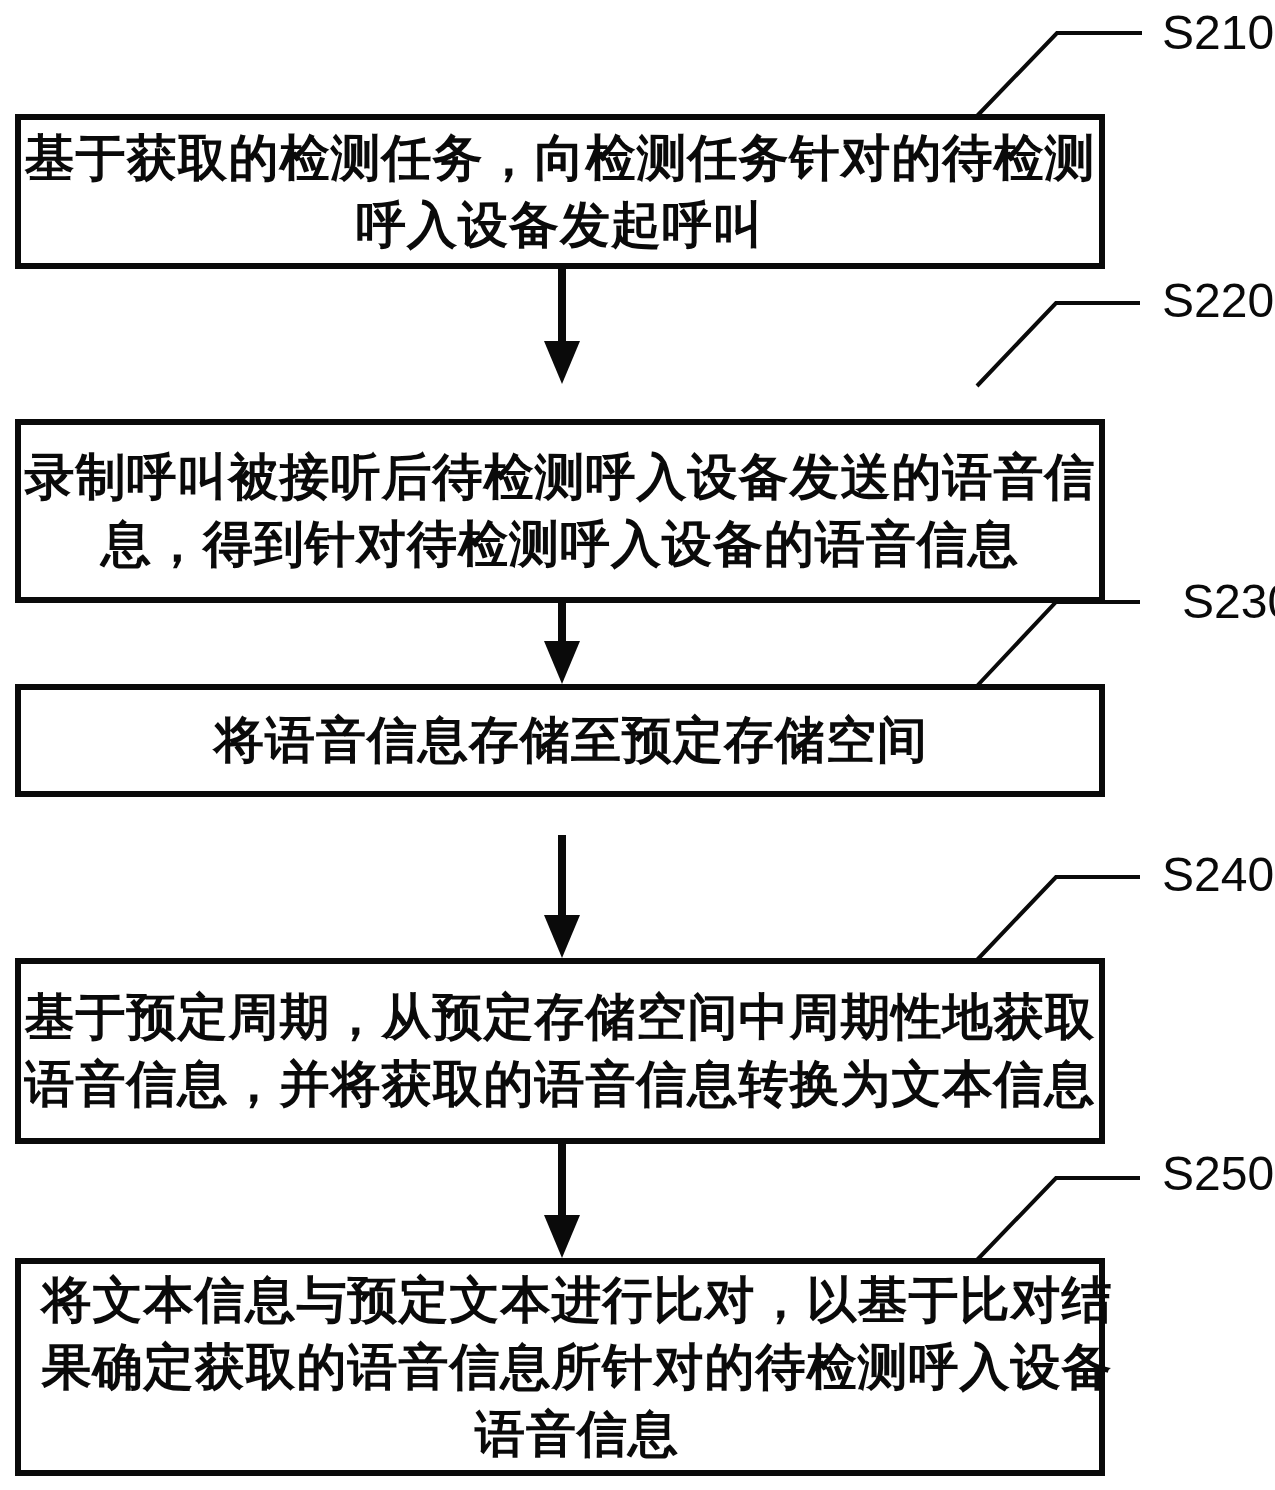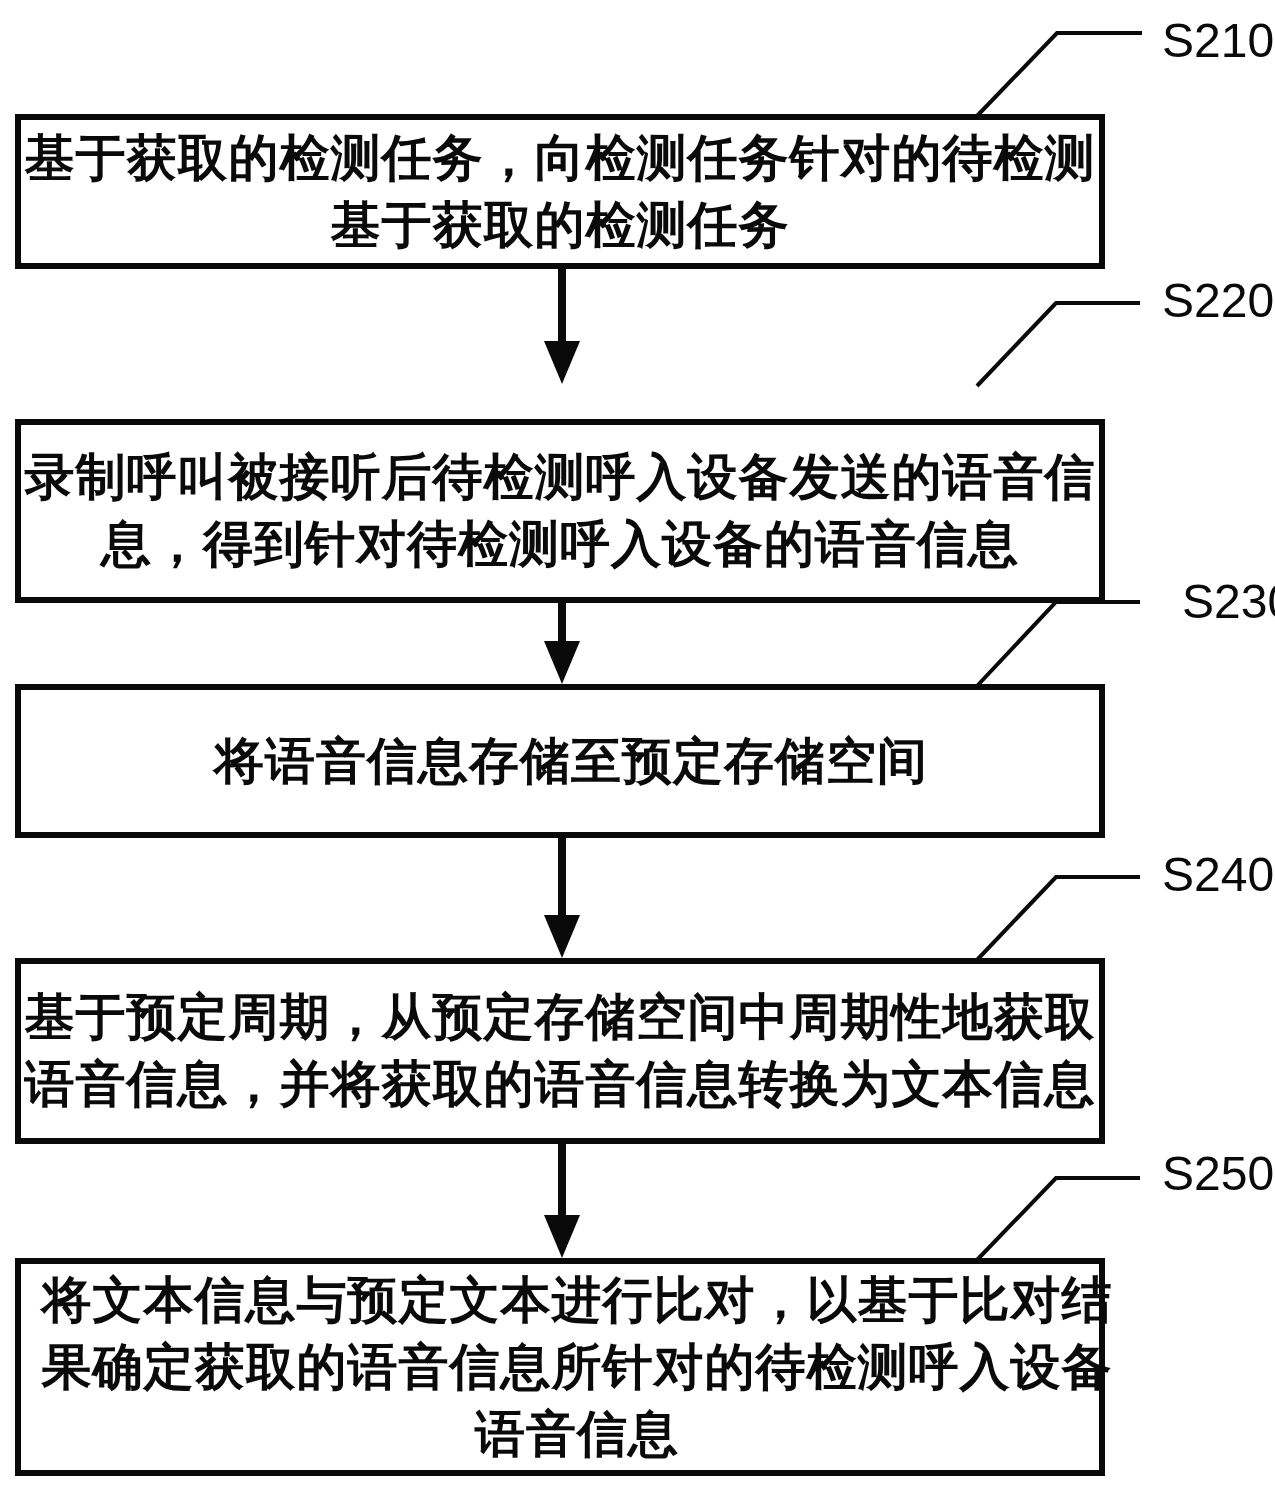--- a/index.html
+++ b/index.html
@@ -88,42 +88,42 @@
     </g>
 
     <g stroke="#0a0a0a" fill="#0a0a0a">
       <line x1="562" y1="1141" x2="562" y2="1220" stroke-width="8"></line>
       <polygon points="544,1215 580,1215 562,1258" stroke="none"></polygon>
     </g>
   </svg>
 
   <div class="step-box" style="top:114px;height:155px;">
     <div class="box-line">基于获取的检测任务，向检测任务针对的待检测</div>
-    <div class="box-line">基于获取的检测任务</div>
+    <div class="box-line">呼入设备发起呼叫</div>
   </div>
 
   <div class="step-box" style="top:384px;height:184px;margin-top:35px;">
     <div class="box-line">录制呼叫被接听后待检测呼入设备发送的语音信</div>
     <div class="box-line">息，得到针对待检测呼入设备的语音信息</div>
   </div>
 
-  <div class="step-box" style="top:684px;height:154px;padding-left:32px;">
+  <div class="step-box" style="top:684px;height:113px;padding-left:32px;">
     <div class="box-line">将语音信息存储至预定存储空间</div>
   </div>
 
   <div class="step-box" style="top:958px;height:186px;">
     <div class="box-line">基于预定周期，从预定存储空间中周期性地获取</div>
     <div class="box-line">语音信息，并将获取的语音信息转换为文本信息</div>
   </div>
 
   <div class="step-box" style="top:1258px;height:218px;padding-left:44px;">
     <div class="box-line">将文本信息与预定文本进行比对，以基于比对结</div>
     <div class="box-line">果确定获取的语音信息所针对的待检测呼入设备</div>
     <div class="box-line">语音信息</div>
   </div>
 
-  <div class="step-label" style="top:16px;">S210</div>
+  <div class="step-label" style="top:8px;">S210</div>
   <div class="step-label" style="top:276px;">S220</div>
   <div class="step-label" style="top:577px;margin-left:20px;">S230</div>
   <div class="step-label" style="top:850px;text-align:right;">S240</div>
   <div class="step-label" style="top:1149px;">S250</div>
 
 </div>
 
 </body></html>

